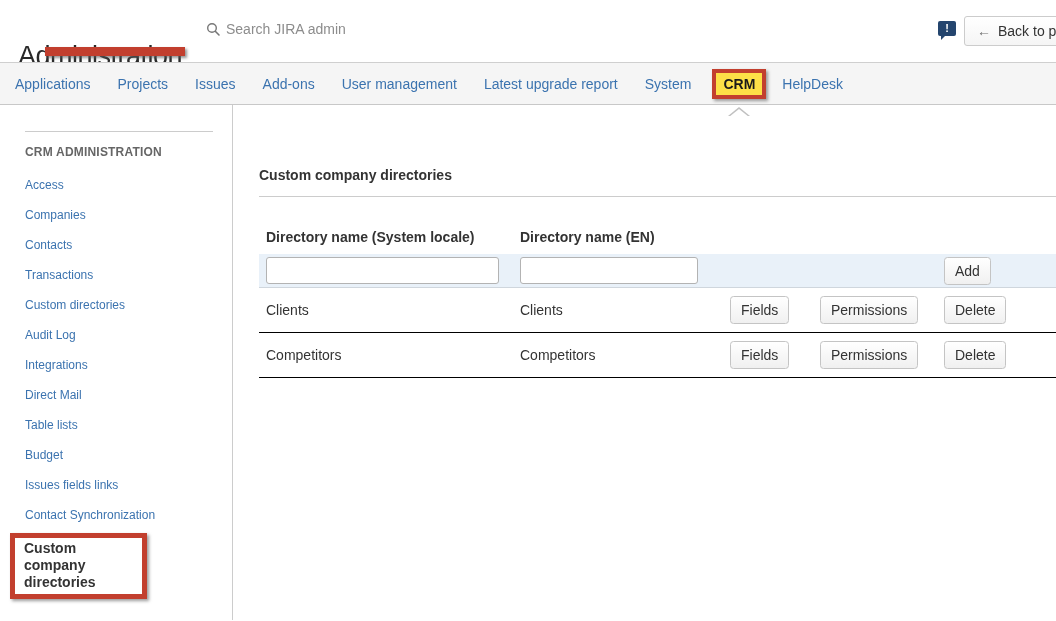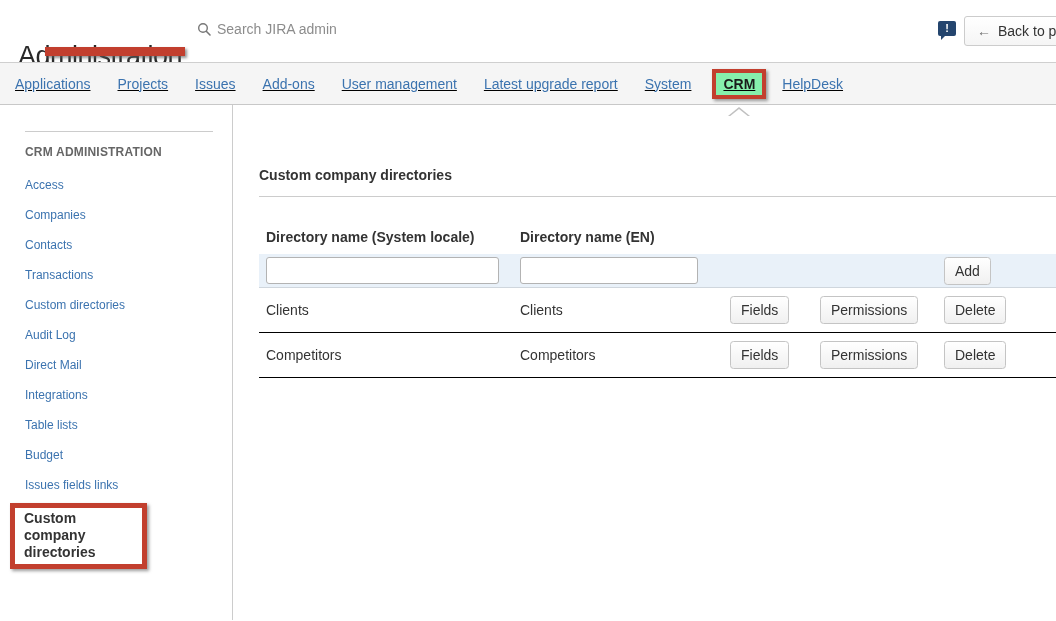--- a/index.html
+++ b/index.html
@@ -5,41 +5,41 @@
   * { margin:0; padding:0; box-sizing:border-box; }
   html,body { margin:0; padding:0; background:#fff; }
   body { font-family:"Liberation Sans", sans-serif; }
   .page { position:relative; width:1056px; height:621px; background:#fff; overflow:hidden; }
 
   
   .app-header { position:relative; height:62px; background:#fff; }
   .app-title { position:absolute; left:18px; top:13px; font-size:27px; color:#292929; letter-spacing:-0.5px;margin-top:28px; }
   .annotation-underline { position:absolute; left:45px; top:47px; width:140px; height:9px;
       background:#c23f2e; box-shadow:2px 2px 3px rgba(90,90,90,0.65); }
-  .admin-search { position:absolute; left:197px; top:21px; display:flex; align-items:center; }
+  .admin-search { position:absolute; left:206px; top:21px; display:flex; align-items:center; }
   .search-icon { display:inline-block; width:15px; height:15px; margin-right:5px; }
   .search-input { border:none; outline:none; font-size:14px; color:#555; width:150px; background:transparent;
       font-family:"Liberation Sans", sans-serif; }
   .search-input::placeholder { color:#8c8c8c; opacity:1; }
   .header-right { position:absolute; right:0; top:0; height:62px; }
   .feedback-icon { position:absolute; left:-118px; top:21px; width:18px; height:15px; background:#24456e;
       border-radius:2px; color:#fff; font-size:11px; font-weight:bold; text-align:center; line-height:15px; cursor:pointer; }
   .feedback-icon::after { content:""; position:absolute; left:3px; bottom:-4px; width:0; height:0;
       border-top:5px solid #24456e; border-right:5px solid transparent; }
   .back-button { position:absolute; left:-92px; top:16px; height:30px; width:160px; padding:0 12px;
       border:1px solid #ccc; border-radius:3px; background:linear-gradient(#ffffff,#f5f5f5);
       font-size:14px; color:#333; display:flex; align-items:center; white-space:nowrap; cursor:pointer;
       font-family:"Liberation Sans", sans-serif; }
   .back-arrow-icon { color:#707070; margin-right:7px; font-size:14px; }
 
   
   .nav-bar { position:relative; height:43px; background:#f5f5f5; border-top:1px solid #cfcfcf; border-bottom:1px solid #c8c8c8; }
-  .nav-list { list-style:none; display:flex; align-items:center; height:41px; padding-left:15px;text-decoration:underline; }
+  .nav-list { list-style:none; display:flex; align-items:center; height:41px; padding-left:15px; }
   .nav-item { margin-right:27px; font-size:14px; color:#3b73af; cursor:pointer; white-space:nowrap; }
-  .nav-item-active { position:relative; color:#1a1a1a; font-weight:bold; background:#86efac;
+  .nav-item-active { position:relative; color:#1a1a1a; font-weight:bold; background:#fde047;
       border:4px solid #c23f2e; padding:3px 7px; margin-left:-6px; margin-right:16px;
       box-shadow:2px 2px 3px rgba(90,90,90,0.6); }
   .tab-pointer-outer { position:absolute; left:50%; top:34px; transform:translateX(-50%);
       width:0; height:0; border-left:11px solid transparent; border-right:11px solid transparent;
       border-bottom:9px solid #c0c0c0; }
   .tab-pointer-inner { position:absolute; left:-10px; top:2px; width:0; height:0;
       border-left:10px solid transparent; border-right:10px solid transparent; border-bottom:8px solid #ffffff; }
 
   
   .main-wrap { display:flex; height:515px; }
@@ -125,25 +125,26 @@
     <div class="sidebar">
       <hr class="sidebar-divider">
       <div class="sidebar-section-title">CRM ADMINISTRATION</div>
       <ul class="sidebar-list">
         <li class="sidebar-item">Access</li>
         <li class="sidebar-item">Companies</li>
         <li class="sidebar-item">Contacts</li>
         <li class="sidebar-item">Transactions</li>
         <li class="sidebar-item">Custom directories</li>
         <li class="sidebar-item">Audit Log</li>
+        <li class="sidebar-item">Integrations</li>
         <li class="sidebar-item">Direct Mail</li>
-        <li class="sidebar-item">Integrations</li>
         <li class="sidebar-item">Table lists</li>
         <li class="sidebar-item">Budget</li>
         <li class="sidebar-item">Issues fields links</li>
+        <li class="sidebar-item">Contact Synchronization</li>
         <li class="sidebar-item-active">Custom company directories</li>
       </ul>
     </div>
 
     <div class="content">
       <div class="content-heading">Custom company directories</div>
       <hr class="content-divider">
 
       <div class="dir-table">
 

